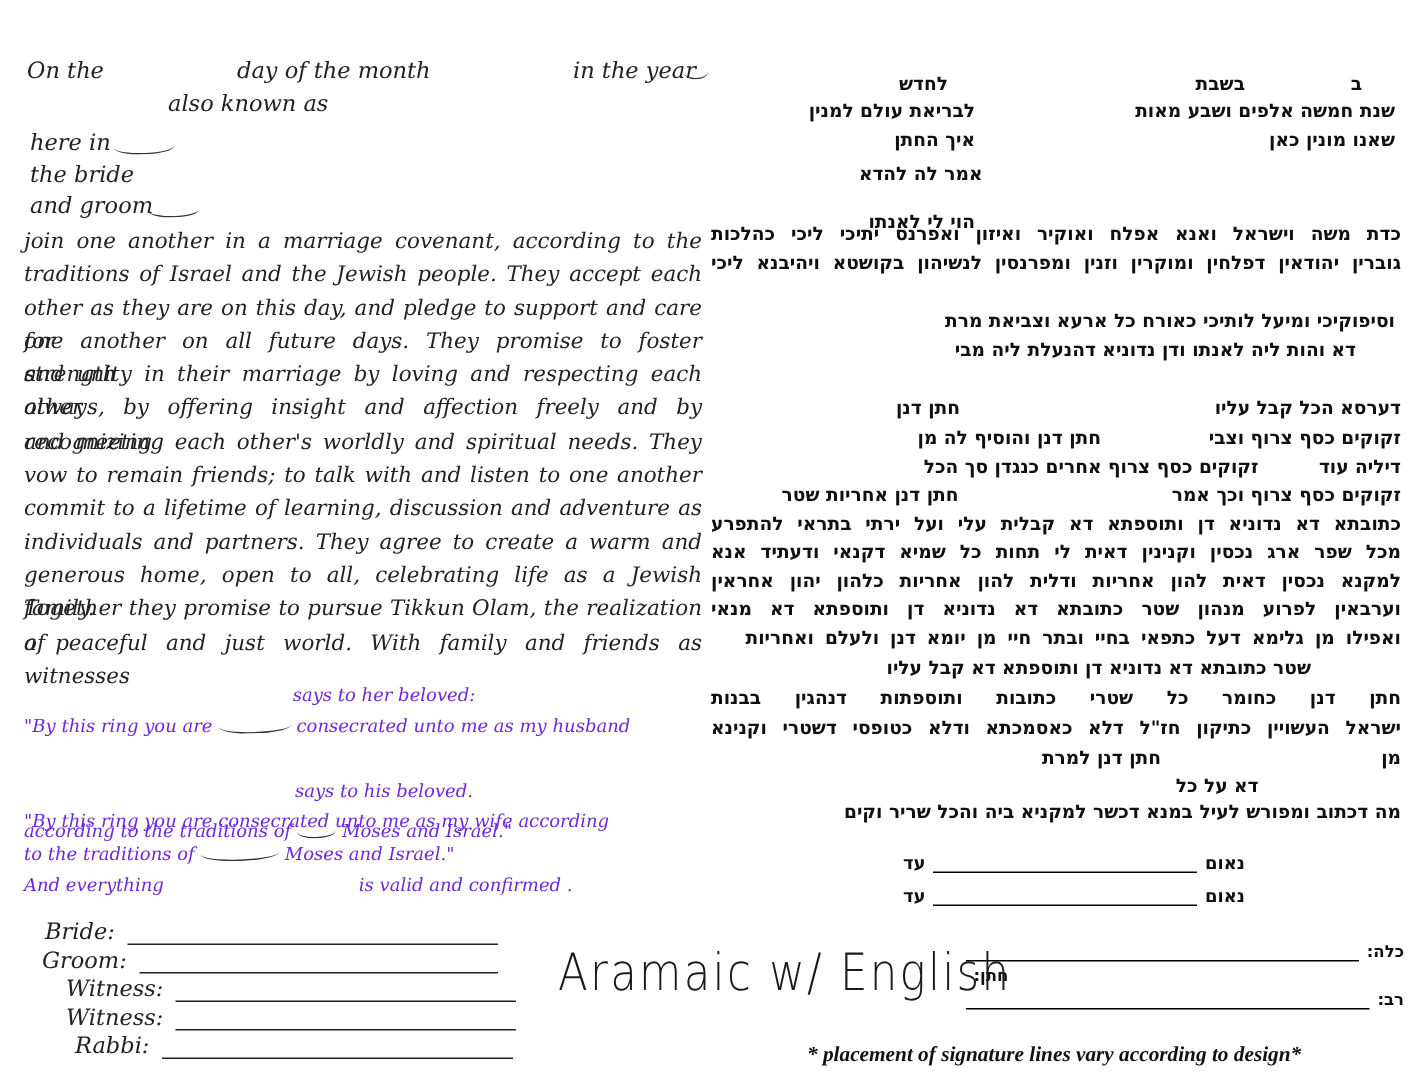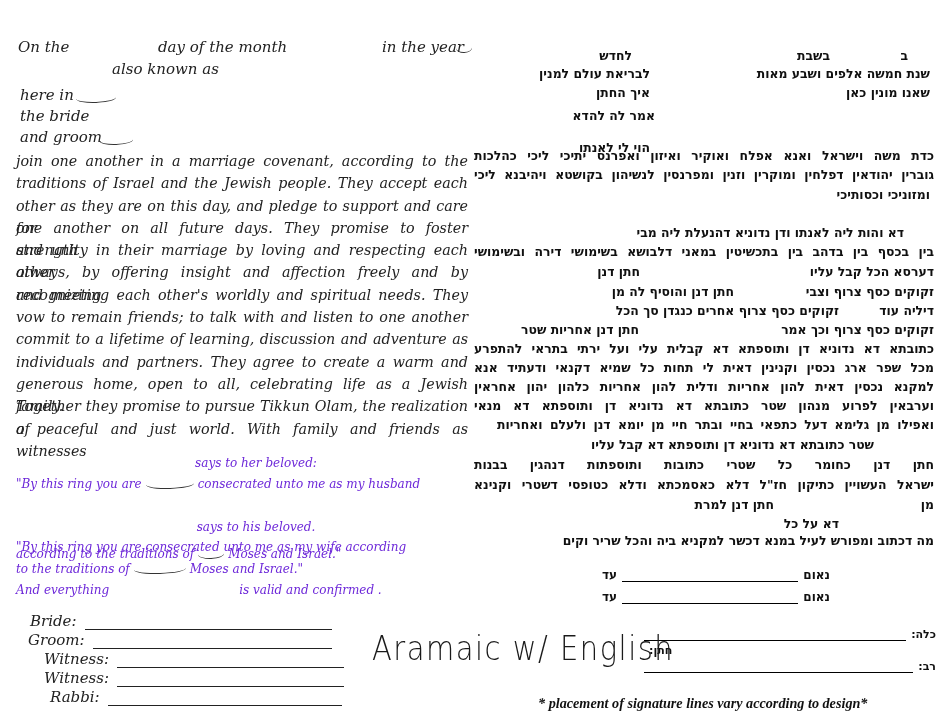--- a/index.html
+++ b/index.html
@@ -114,27 +114,26 @@
       <span class="seg" style="right:284px;">איך החתן</span>
     </div>
     <div class="hl" style="top:108px; left:0; right:0;">
       <span class="seg" style="right:279px;">אמר לה להדא</span>
     </div>
     <div class="hl" style="top:128px; left:0; right:0;margin-top:12px;">
       <span class="seg" style="right:284px;">הוי לי לאנתו</span>
     </div>
     <div class="hl full" style="top:148px;">כדת משה וישראל ואנא אפלח ואוקיר ואיזון ואפרנס יתיכי ליכי כהלכות</div>
     <div class="hl full" style="top:167px;">גוברין יהודאין דפלחין ומוקרין וזנין ומפרנסין לנשיהון בקושטא ויהיבנא ליכי</div>
-    <div class="hl" style="top:187px; left:0; right:0;">
-      <span class="seg" style="right:4px;">ומזוניכי וכסותיכי</span>
+    <div class="hl" style="top:206px; left:0; right:0;">
+      <span class="seg" style="right:4px;">וסיפוקיכי ומיעל לותיכי כאורח כל ארעא וצביאת מרת</span>
     </div>
     <div class="hl" style="top:225px; left:0; right:0;">
       <span class="seg" style="right:30px;">דא והות ליה לאנתו ודן נדוניא דהנעלת ליה מבי</span>
     </div>
-    <div class="hl full" style="top:244px;">בין בכסף בין בדהב בין בתכשיטין במאני דלבושא בשימושי דירה ובשימושי</div>
     <div class="hl" style="top:264px; left:0; right:0;">
       <span class="seg" style="right:0;">דערסא הכל קבל עליו</span>
       <span class="seg" style="right:294px;">חתן דנן</span>
     </div>
     <div class="hl" style="top:284px; left:0; right:0;">
       <span class="seg" style="right:0;">זקוקים כסף צרוף וצבי</span>
       <span class="seg" style="right:200px;">חתן דנן והוסיף לה מן</span>
     </div>
     <div class="hl" style="top:303px; left:0; right:0;">
       <span class="seg" style="right:0;">דיליה עוד</span>

